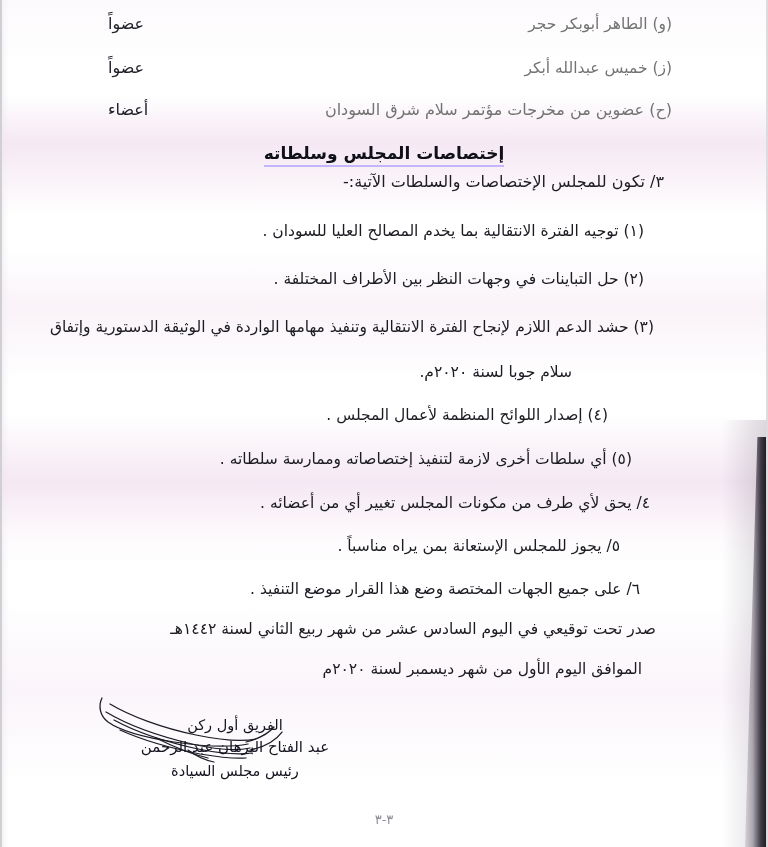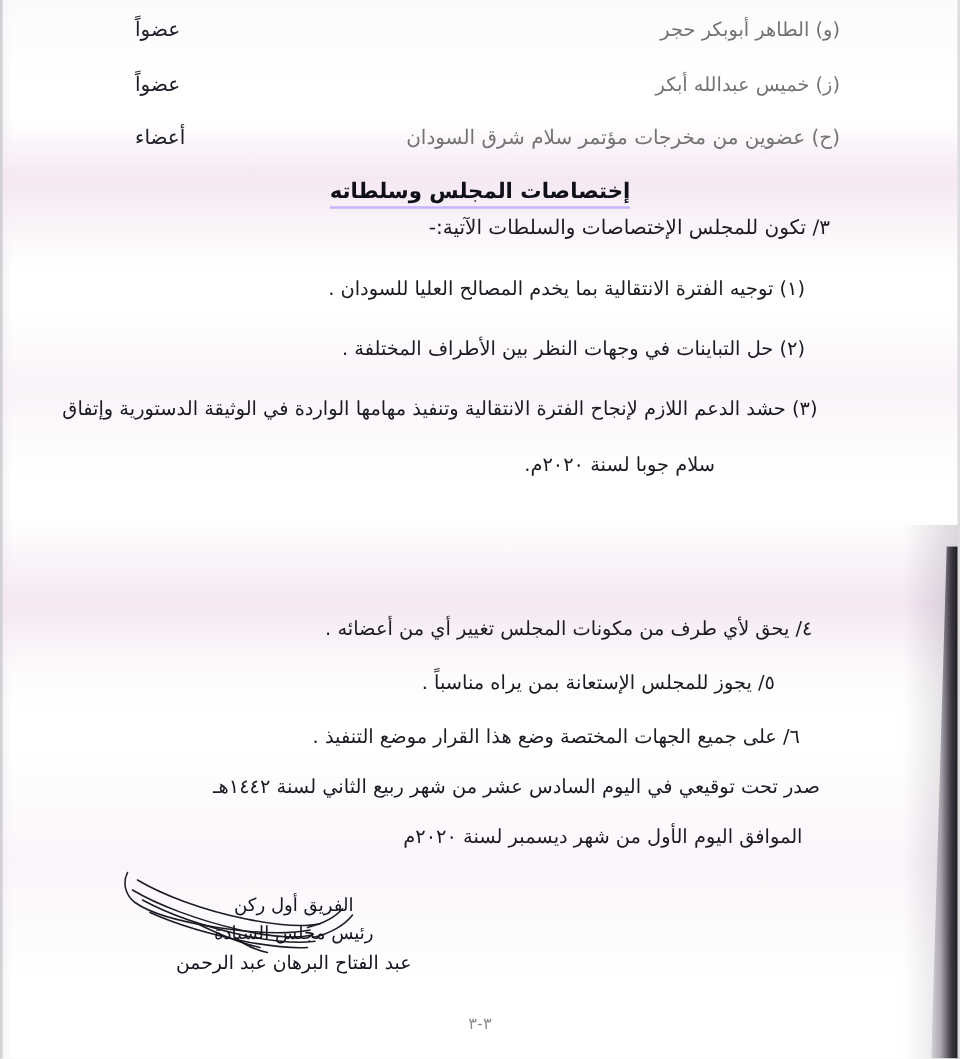--- a/index.html
+++ b/index.html
@@ -258,20 +258,22 @@
     <div class="section-title">
       <span>إختصاصات المجلس وسلطاته</span>
     </div>
 
     <div class="line lead">٣/ تكون للمجلس الإختصاصات والسلطات الآتية:-</div>
 
     <div class="line clause c1">(١) توجيه الفترة الانتقالية بما يخدم المصالح العليا للسودان .</div>
     <div class="line clause c2">(٢) حل التباينات في وجهات النظر بين الأطراف المختلفة .</div>
     <div class="line clause c3">(٣) حشد الدعم اللازم لإنجاح الفترة الانتقالية وتنفيذ مهامها الواردة في الوثيقة الدستورية وإتفاق</div>
     <div class="line clause c3b">سلام جوبا لسنة ٢٠٢٠م.</div>
+    <div class="line clause c4">(٤) إصدار اللوائح المنظمة لأعمال المجلس .</div>
+    <div class="line clause c5">(٥) أي سلطات أخرى لازمة لتنفيذ إختصاصاته وممارسة سلطاته .</div>
 
     <div class="line art a4">٤/ يحق لأي طرف من مكونات المجلس تغيير أي من أعضائه .</div>
     <div class="line art a5">٥/ يجوز للمجلس الإستعانة بمن يراه مناسباً .</div>
     <div class="line art a6">٦/ على جميع الجهات المختصة وضع هذا القرار موضع التنفيذ .</div>
 
     <div class="line issue-1">صدر تحت توقيعي في اليوم السادس عشر من شهر ربيع الثاني لسنة ١٤٤٢هـ</div>
     <div class="line issue-2">الموافق اليوم الأول من شهر ديسمبر لسنة ٢٠٢٠م</div>
 
     <div class="scribble">
       <svg viewBox="0 0 205 72" xmlns="http://www.w3.org/2000/svg">
@@ -284,22 +286,22 @@
           <path d="M150 50 C 162 47, 172 42, 178 35"></path>
           <path d="M154 58 C 168 55, 180 48, 186 40"></path>
           <path d="M60 46 C 76 54, 94 62, 112 66"></path>
           <path d="M92 58 C 100 64, 108 68, 118 70"></path>
         </g>
       </svg>
     </div>
 
     <div class="sig-block">
       <div class="sig-line rank">الفريق أول ركن</div>
+      <div class="sig-line">عبد الفتاح البرهان عبد الرحمن</div>
       <div class="sig-line role">رئيس مجلس السيادة</div>
-      <div class="sig-line">عبد الفتاح البرهان عبد الرحمن</div>
     </div>
 
     <div class="page-number">٣-٣</div>
   </div>
 
   <div class="edge-shadow-soft"></div>
   <div class="edge-shadow"></div>
   <div class="frame-left"></div>
   <div class="frame-right"></div>
 </div>

